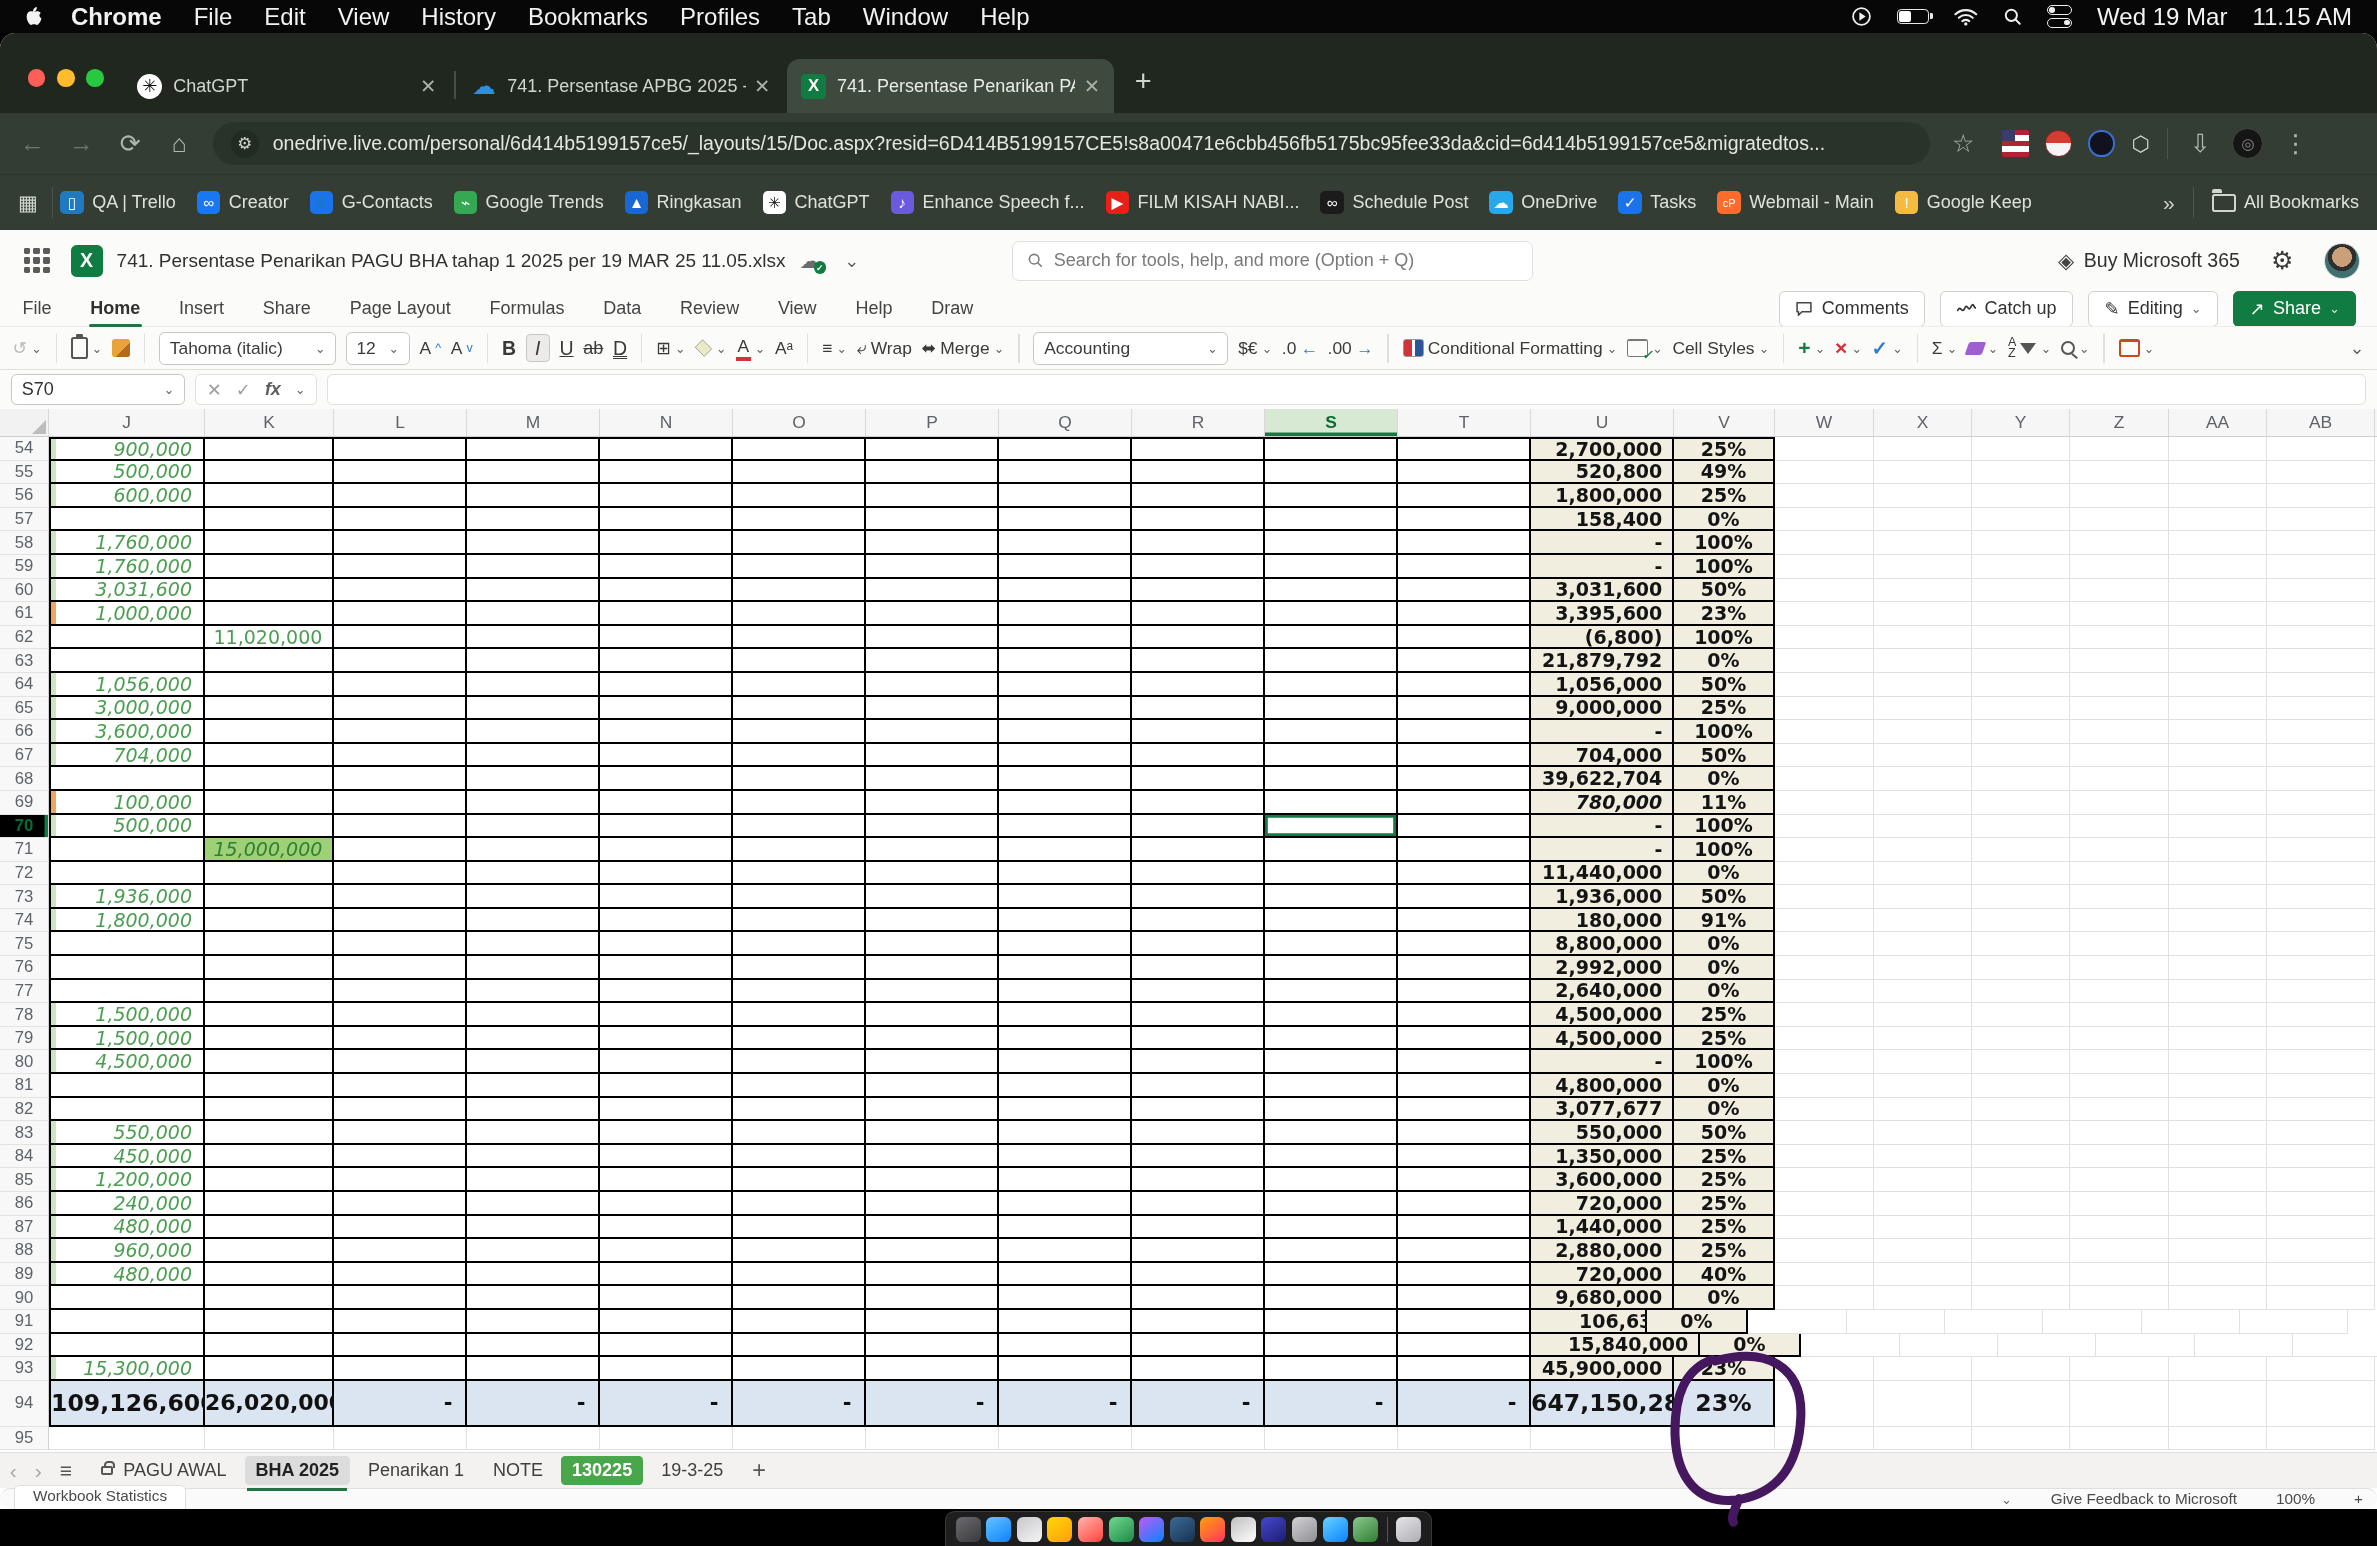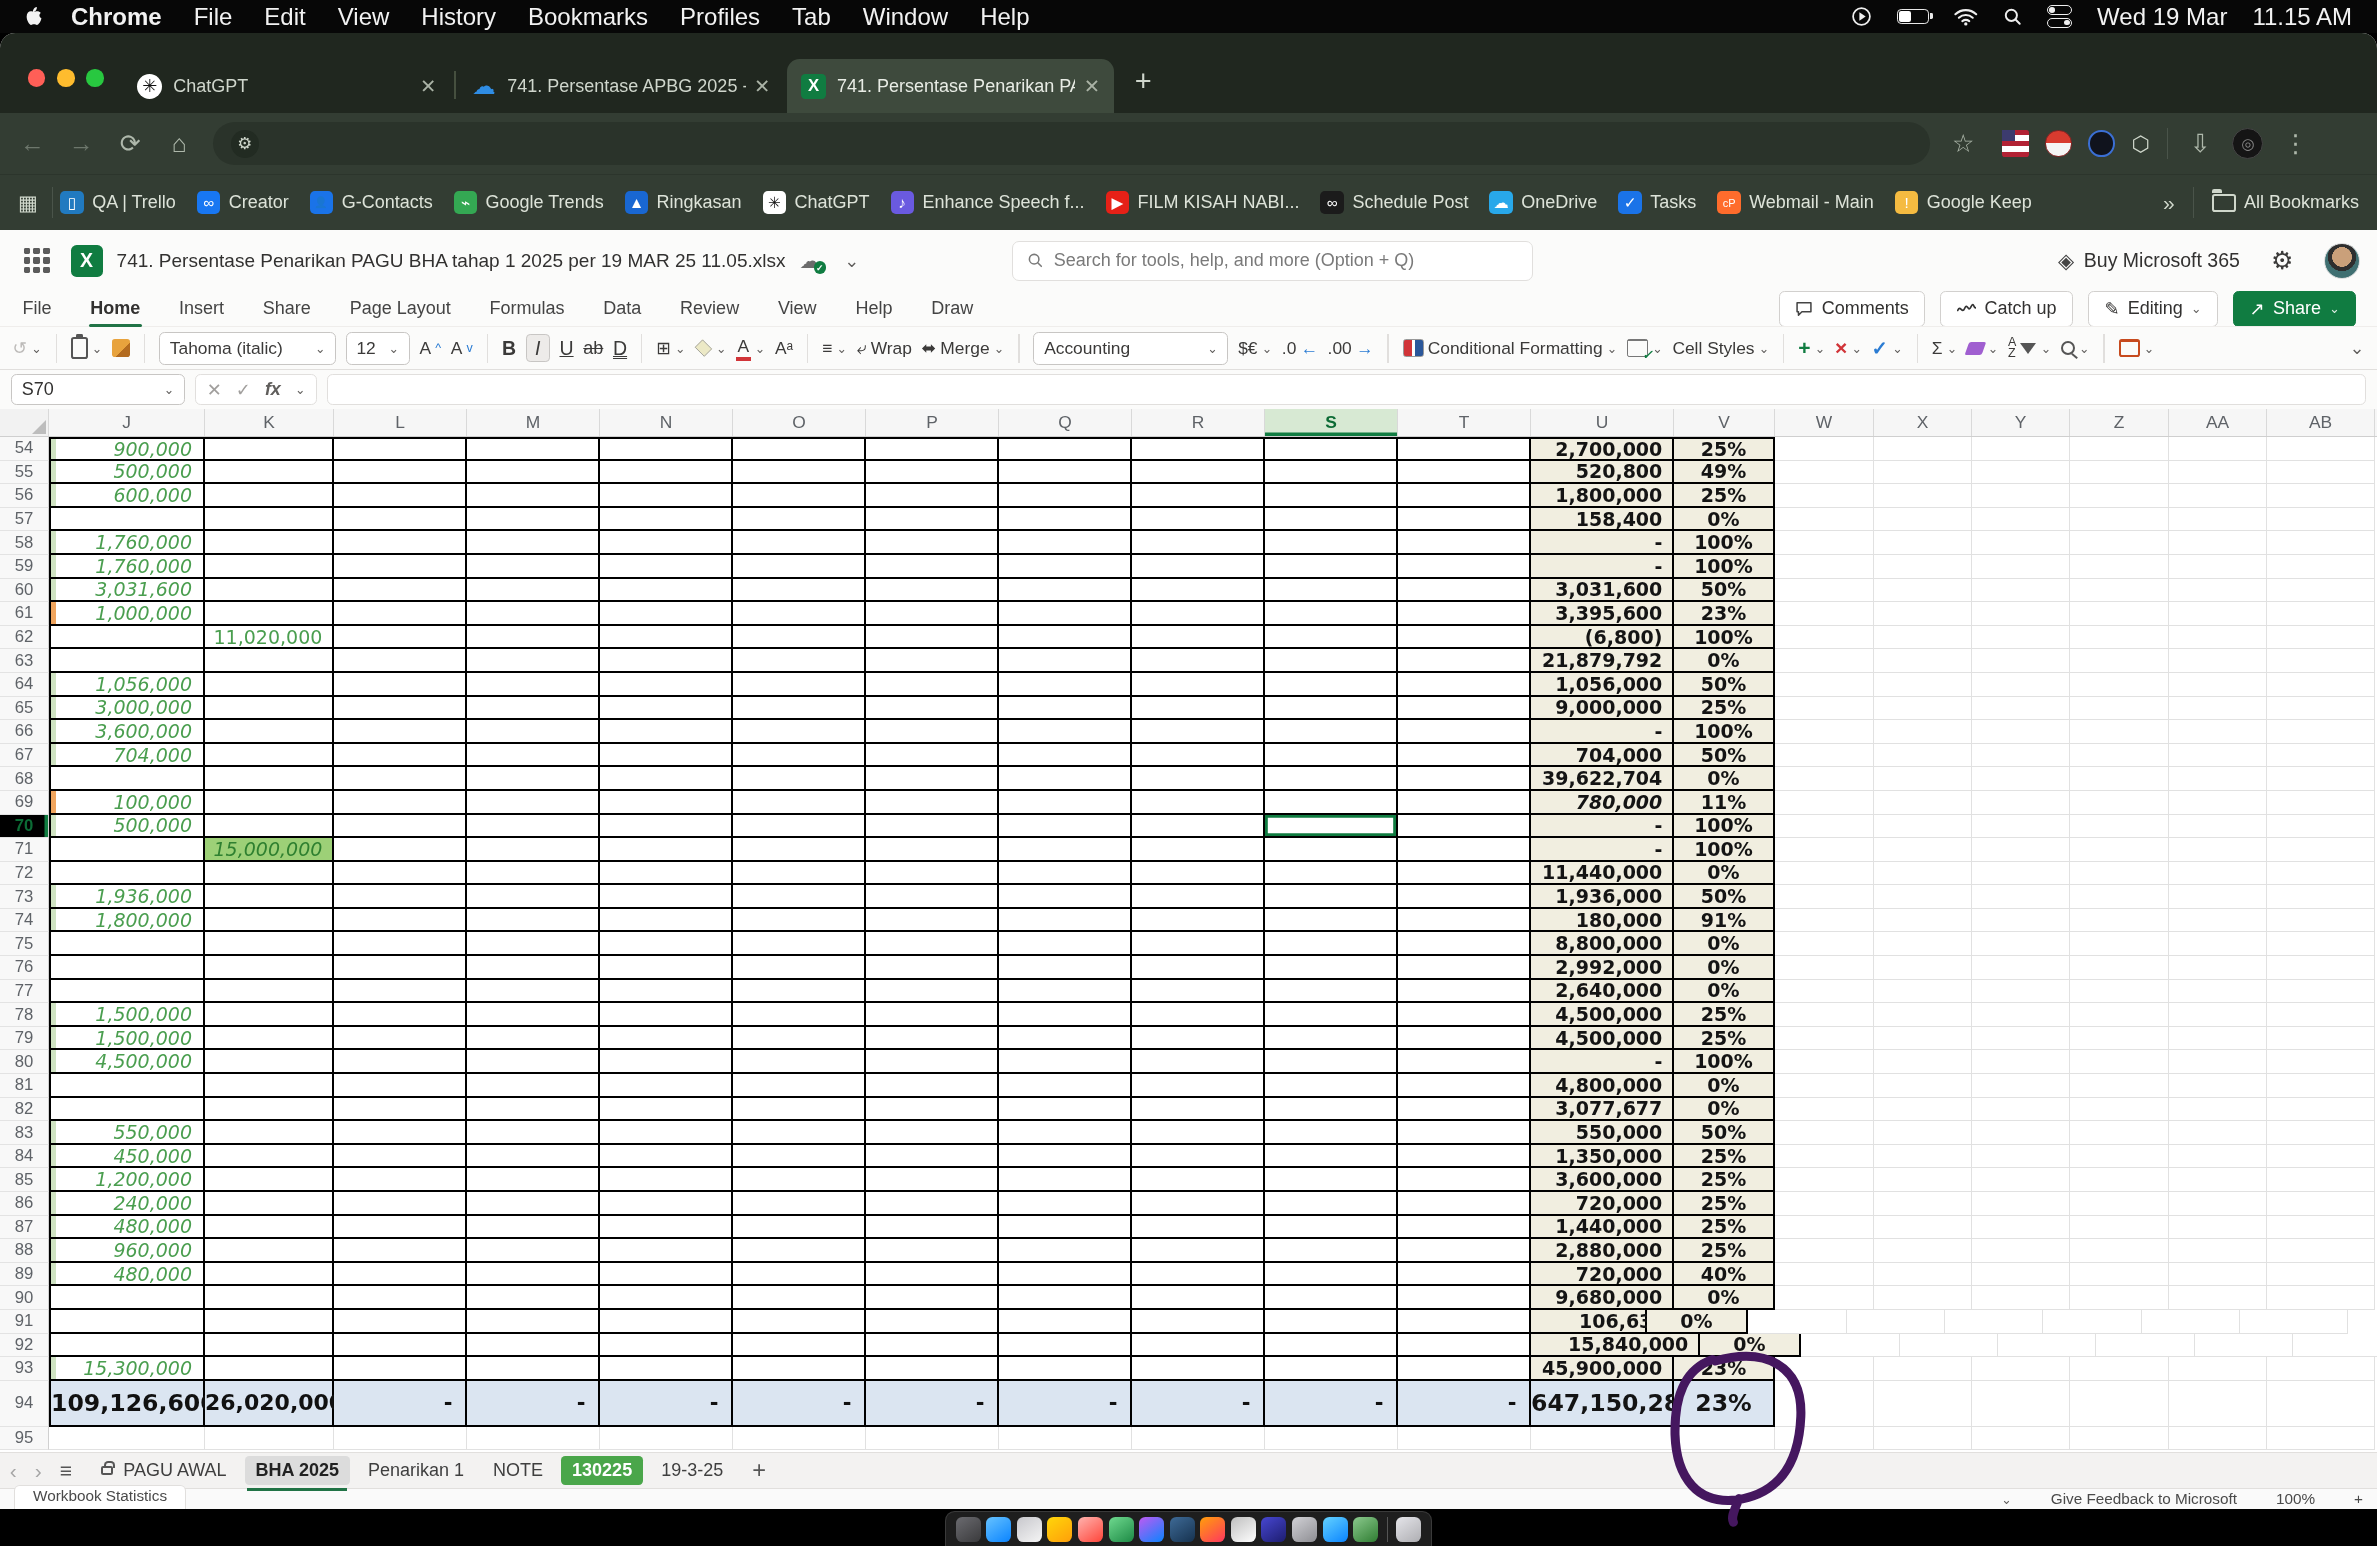--- a/index.html
+++ b/index.html
@@ -186,21 +186,21 @@
   .stab{display:flex;align-items:center;gap:7px;padding:4.2px 11px;border-radius:4.2px;position:relative;white-space:nowrap;}
   .stab.active{background:#dcdcdc;font-weight:bold;color:#222;}
   .stab.active:after{content:"";position:absolute;left:2.8px;right:2.8px;bottom:-6.3px;height:3.5px;background:#217346;}
   .stab.hl{color:#fff;font-weight:bold;}
   .lock{width:12.5px;height:9.7px;border:2.1px solid #555;border-radius:2.1px;position:relative;margin-right:2.8px;}
   .lock:before{content:"";position:absolute;top:-7px;left:0.7px;width:7px;height:5.6px;border:2.1px solid #555;
                border-bottom:none;border-radius:4.2px 4.2px 0 0;}
   .addsheet{font-size:23.6px;color:#555;}
 
   .statusbar{height:21px;background:#fafafa;border-top:0.7px solid #e1dfdd;display:flex;align-items:center;
-             padding:0 14px;flex:none;font-size:15.3px;color:#4a4a4a;}
+             padding:0 14px;flex:none;font-size:15.3px;color:#4a4a4a;border-radius:10px;}
   .wstab{background:#fff;border:0.7px solid #e1dfdd;border-bottom:none;border-radius:5.6px 5.6px 0 0;
          padding:1.4px 18px 4.2px 18px;margin-top:-4.2px;}
   .sbright{margin-left:auto;display:flex;align-items:center;gap:39px;}
 
   
   .dockbar{position:absolute;left:0;bottom:0;width:2377px;height:37px;display:flex;justify-content:center;align-items:flex-end;}
   .dock{height:35px;background:rgba(40,40,40,.75);border:0.7px solid #3a3a3a;border-bottom:none;
         border-radius:9.7px 9.7px 0 0;display:flex;align-items:center;gap:5.6px;padding:0 9.7px;}
   .dapp{width:25px;height:25px;border-radius:6.3px;}
   .ddiv{width:1.4px;height:25px;background:#555;margin:0 2.8px;}
@@ -285,20 +285,21 @@
       <span class="newtab">+</span>
     </div>
 
     <div class="btoolbar">
       <span class="nico dim">←</span>
       <span class="nico dim">→</span>
       <span class="nico">⟳</span>
       <span class="nico">⌂</span>
       <span class="urlpill">
         <span class="tune">⚙</span>
+        <span class="urltext">onedrive.live.com/personal/6d414b5199157ce5/_layouts/15/Doc.aspx?resid=6D414B5199157CE5!s8a00471e6cbb456fb5175bc95fee33da&amp;cid=6d414b5199157ce5&amp;migratedtos...</span>
       </span>
       <span class="nico">☆</span>
       <span class="exticons">
         <span class="ext flag"></span>
         <span class="ext ball"></span>
         <span class="ext bluecirc"></span>
         <span class="puzzle">⬡</span>
         <span class="vdiv"></span>
         <span class="nico">⇩</span>
         <span class="avatar-dark">◎</span>

